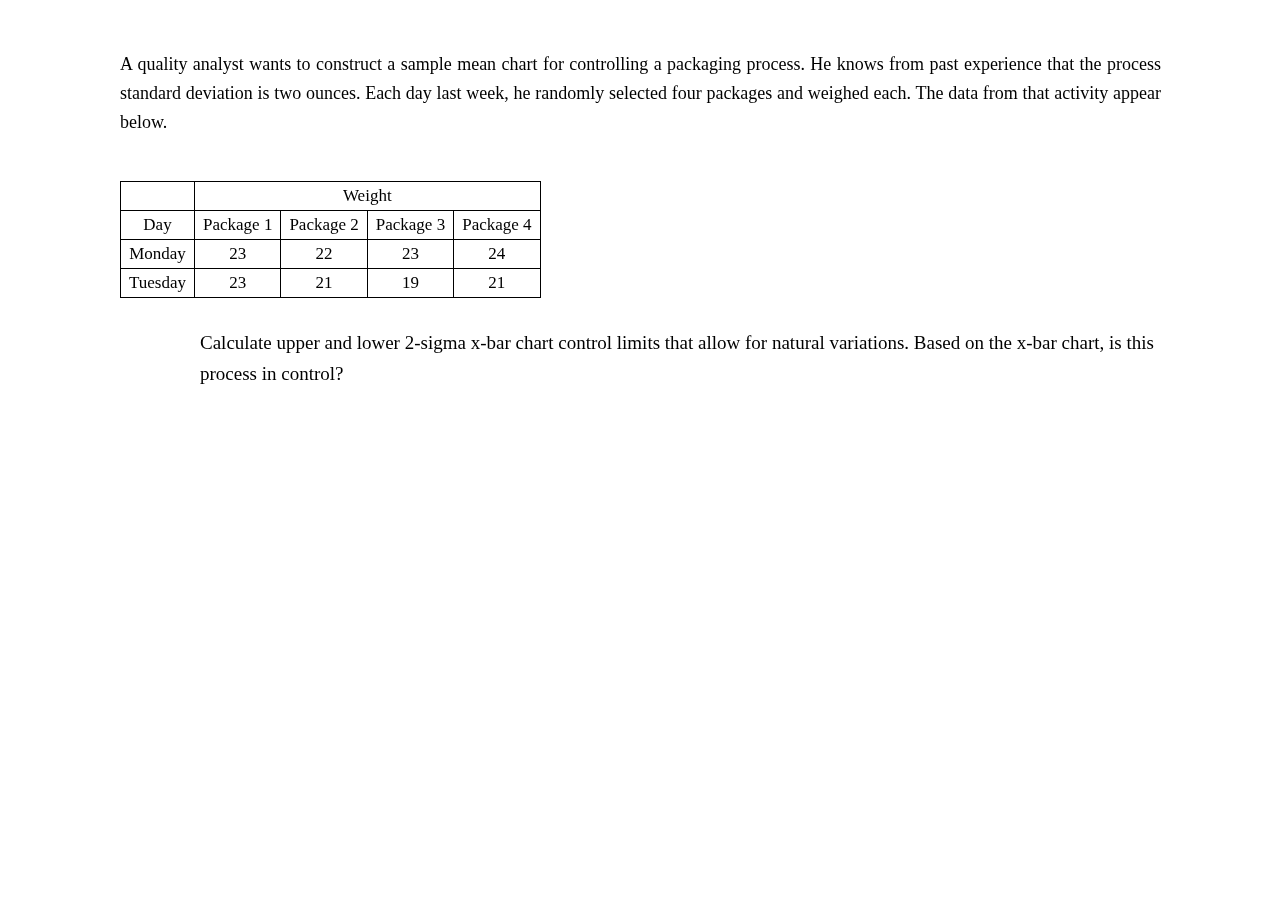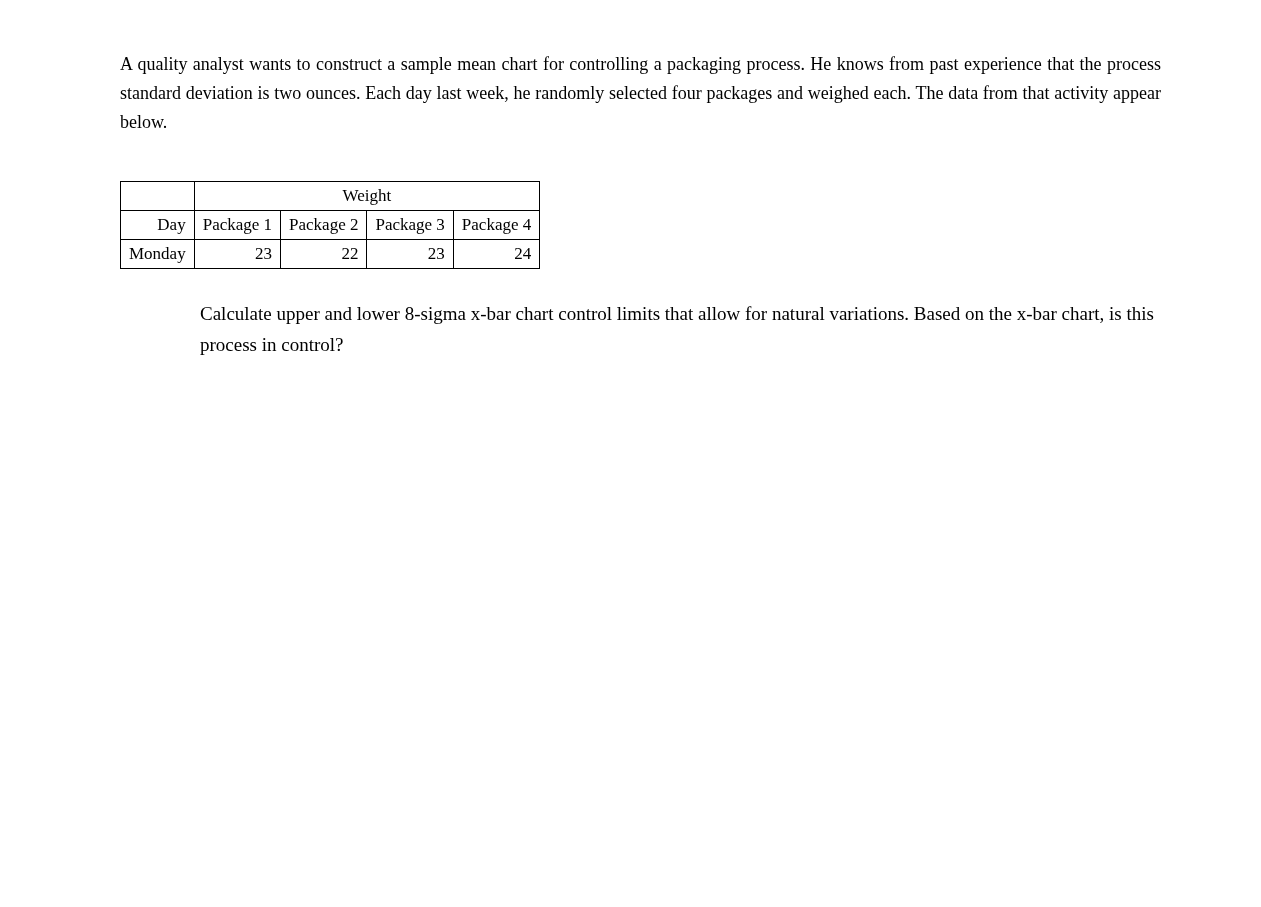--- a/index.html
+++ b/index.html
@@ -29,21 +29,21 @@
     }
 
     table {
       border-collapse: collapse;
       font-size: 17px;
     }
 
     table td, table th {
       border: 1px solid #000;
       padding: 4px 8px;
-      text-align: right;
+      text-align: center;
       white-space: nowrap;
     }
 
     .weight-header {
       text-align: center;
     }
 
     .question-paragraph {
       text-align: left;
       line-height: 1.6;
@@ -72,17 +72,24 @@
       </tr>
     </thead>
     <tbody id="table-body">
     <tr>
           <td>Monday</td>
           <td>23</td>
           <td>22</td>
           <td>23</td>
           <td>24</td>
         </tr>
+        <tr>
+          <td>Tuesday</td>
+          <td>23</td>
+          <td>21</td>
+          <td>19</td>
+          <td>21</td>
+        </tr>
       </tbody>
   </table>
 </div>
 
-<p class="question-paragraph">Calculate upper and lower 8-sigma x-bar chart control limits that allow for natural variations. Based on the x-bar chart, is this process in control?</p>
+<p class="question-paragraph">Calculate upper and lower 2-sigma x-bar chart control limits that allow for natural variations. Based on the x-bar chart, is this process in control?</p>
 
 </body></html>

